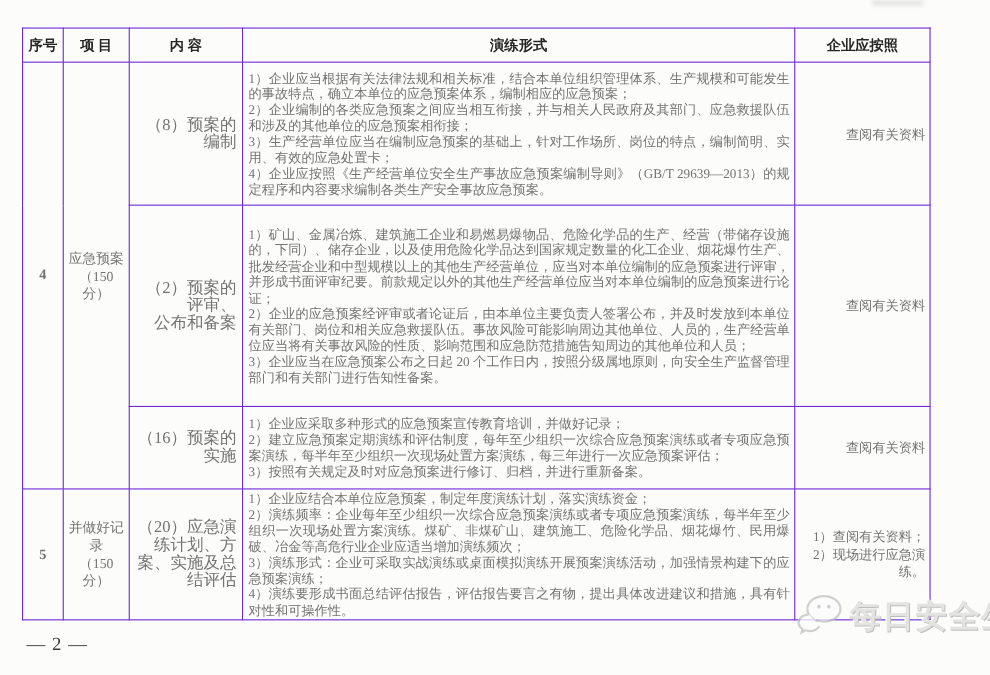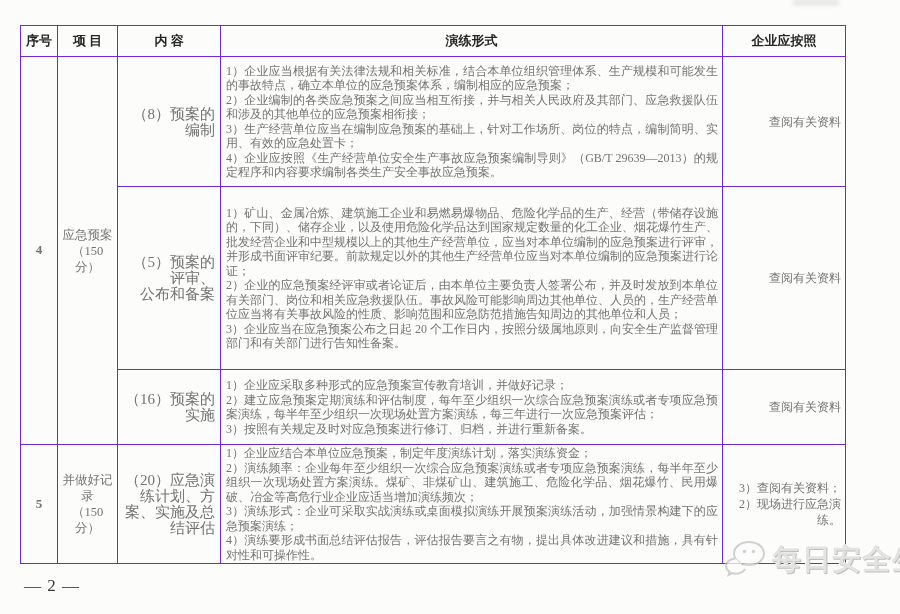--- a/index.html
+++ b/index.html
@@ -61,21 +61,21 @@
         <td class="project" rowspan="3">应急预案
 （150分）</td>
         <td class="content">（8）预案的编制</td>
         <td class="req">1）企业应当根据有关法律法规和相关标准，结合本单位组织管理体系、生产规模和可能发生的事故特点，确立本单位的应急预案体系，编制相应的应急预案；
 2）企业编制的各类应急预案之间应当相互衔接，并与相关人民政府及其部门、应急救援队伍和涉及的其他单位的应急预案相衔接；
 3）生产经营单位应当在编制应急预案的基础上，针对工作场所、岗位的特点，编制简明、实用、有效的应急处置卡；
 4）企业应按照《生产经营单位安全生产事故应急预案编制导则》（GB/T 29639—2013）的规定程序和内容要求编制各类生产安全事故应急预案。</td>
         <td class="assess">查阅有关资料</td>
       </tr>
       <tr class="r9">
-        <td class="content">（5）预案的评审、
+        <td class="content">（2）预案的评审、
 公布和备案</td>
         <td class="req">1）矿山、金属冶炼、建筑施工企业和易燃易爆物品、危险化学品的生产、经营（带储存设施的，下同）、储存企业，以及使用危险化学品达到国家规定数量的化工企业、烟花爆竹生产、批发经营企业和中型规模以上的其他生产经营单位，应当对本单位编制的应急预案进行评审，并形成书面评审纪要。前款规定以外的其他生产经营单位应当对本单位编制的应急预案进行论证；
 2）企业的应急预案经评审或者论证后，由本单位主要负责人签署公布，并及时发放到本单位有关部门、岗位和相关应急救援队伍。事故风险可能影响周边其他单位、人员的，生产经营单位应当将有关事故风险的性质、影响范围和应急防范措施告知周边的其他单位和人员；
 3）企业应当在应急预案公布之日起 20 个工作日内，按照分级属地原则，向安全生产监督管理部门和有关部门进行告知性备案。</td>
         <td class="assess">查阅有关资料</td>
       </tr>
       <tr class="r10">
         <td class="content">（16）预案的实施</td>
         <td class="req">1）企业应采取多种形式的应急预案宣传教育培训，并做好记录；
 2）建立应急预案定期演练和评估制度，每年至少组织一次综合应急预案演练或者专项应急预案演练，每半年至少组织一次现场处置方案演练，每三年进行一次应急预案评估；
@@ -84,21 +84,21 @@
       </tr>
       <tr class="r11">
         <td class="seq">5</td>
         <td class="project">并做好记录
 （150分）</td>
         <td class="content">（20）应急演练计划、方案、实施及总结评估</td>
         <td class="req">1）企业应结合本单位应急预案，制定年度演练计划，落实演练资金；
 2）演练频率：企业每年至少组织一次综合应急预案演练或者专项应急预案演练，每半年至少组织一次现场处置方案演练。煤矿、非煤矿山、建筑施工、危险化学品、烟花爆竹、民用爆破、冶金等高危行业企业应适当增加演练频次；
 3）演练形式：企业可采取实战演练或桌面模拟演练开展预案演练活动，加强情景构建下的应急预案演练；
 4）演练要形成书面总结评估报告，评估报告要言之有物，提出具体改进建议和措施，具有针对性和可操作性。</td>
-        <td class="assess">3）查阅有关资料；
+        <td class="assess">1）查阅有关资料；
 2）现场进行应急演
 练。</td>
       </tr>
     </tbody>
   </table>
 
   <div class="page-number">— 2 —</div>
 
   <div class="watermark">
     <span class="wechat">

